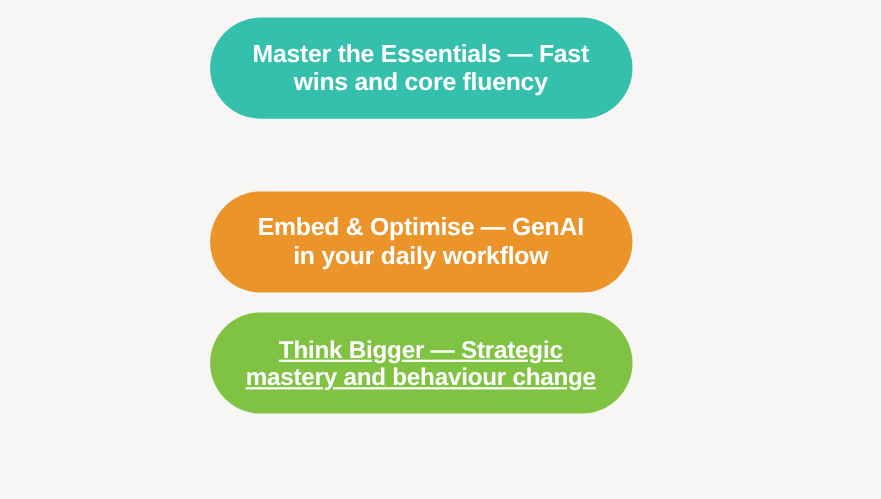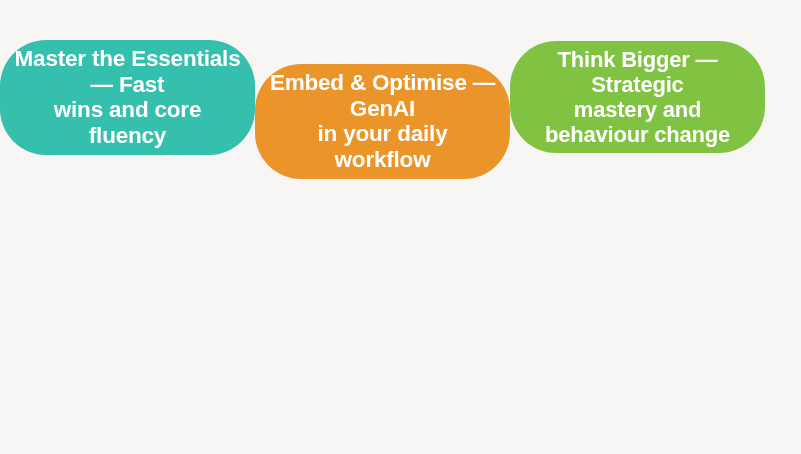--- a/index.html
+++ b/index.html
@@ -13,22 +13,23 @@
     font-family: "Liberation Sans", sans-serif;
     overflow: hidden;
   }
 
   #stack {
     position: absolute;
     left: 0;
     top: 16px;
     width: 765px;
     display: flex;
-    flex-direction: row;
+    flex-direction: column;
     align-items: center;
+    gap: 18px;
   }
 
   .pill {
     width: 384px;
     min-height: 92px;
     box-sizing: border-box;
     border-radius: 46px;
     display: flex;
     align-items: center;
     justify-content: center;
@@ -61,17 +62,17 @@
     <span class="pill-label" style="color: rgb(255, 255, 255);">Master the Essentials — Fast
 wins and core fluency</span>
   </div>
 
   <div class="pill pill-2" style="background: rgb(234, 148, 41); margin-top: 48px;">
     <span class="pill-label" style="color: rgb(255, 255, 255);">Embed &amp; Optimise — GenAI
 in your daily workflow</span>
   </div>
 
   <div class="pill pill-3" style="background: rgb(128, 195, 66);">
-    <span class="pill-label" style="color: rgb(255, 255, 255);">Think Bigger — Strategic
+    <span class="pill-label" style="color: rgb(255, 255, 255); text-decoration: underline;">Think Bigger — Strategic
 mastery and behaviour change</span>
   </div>
 
 </div>
 
 </body></html>

